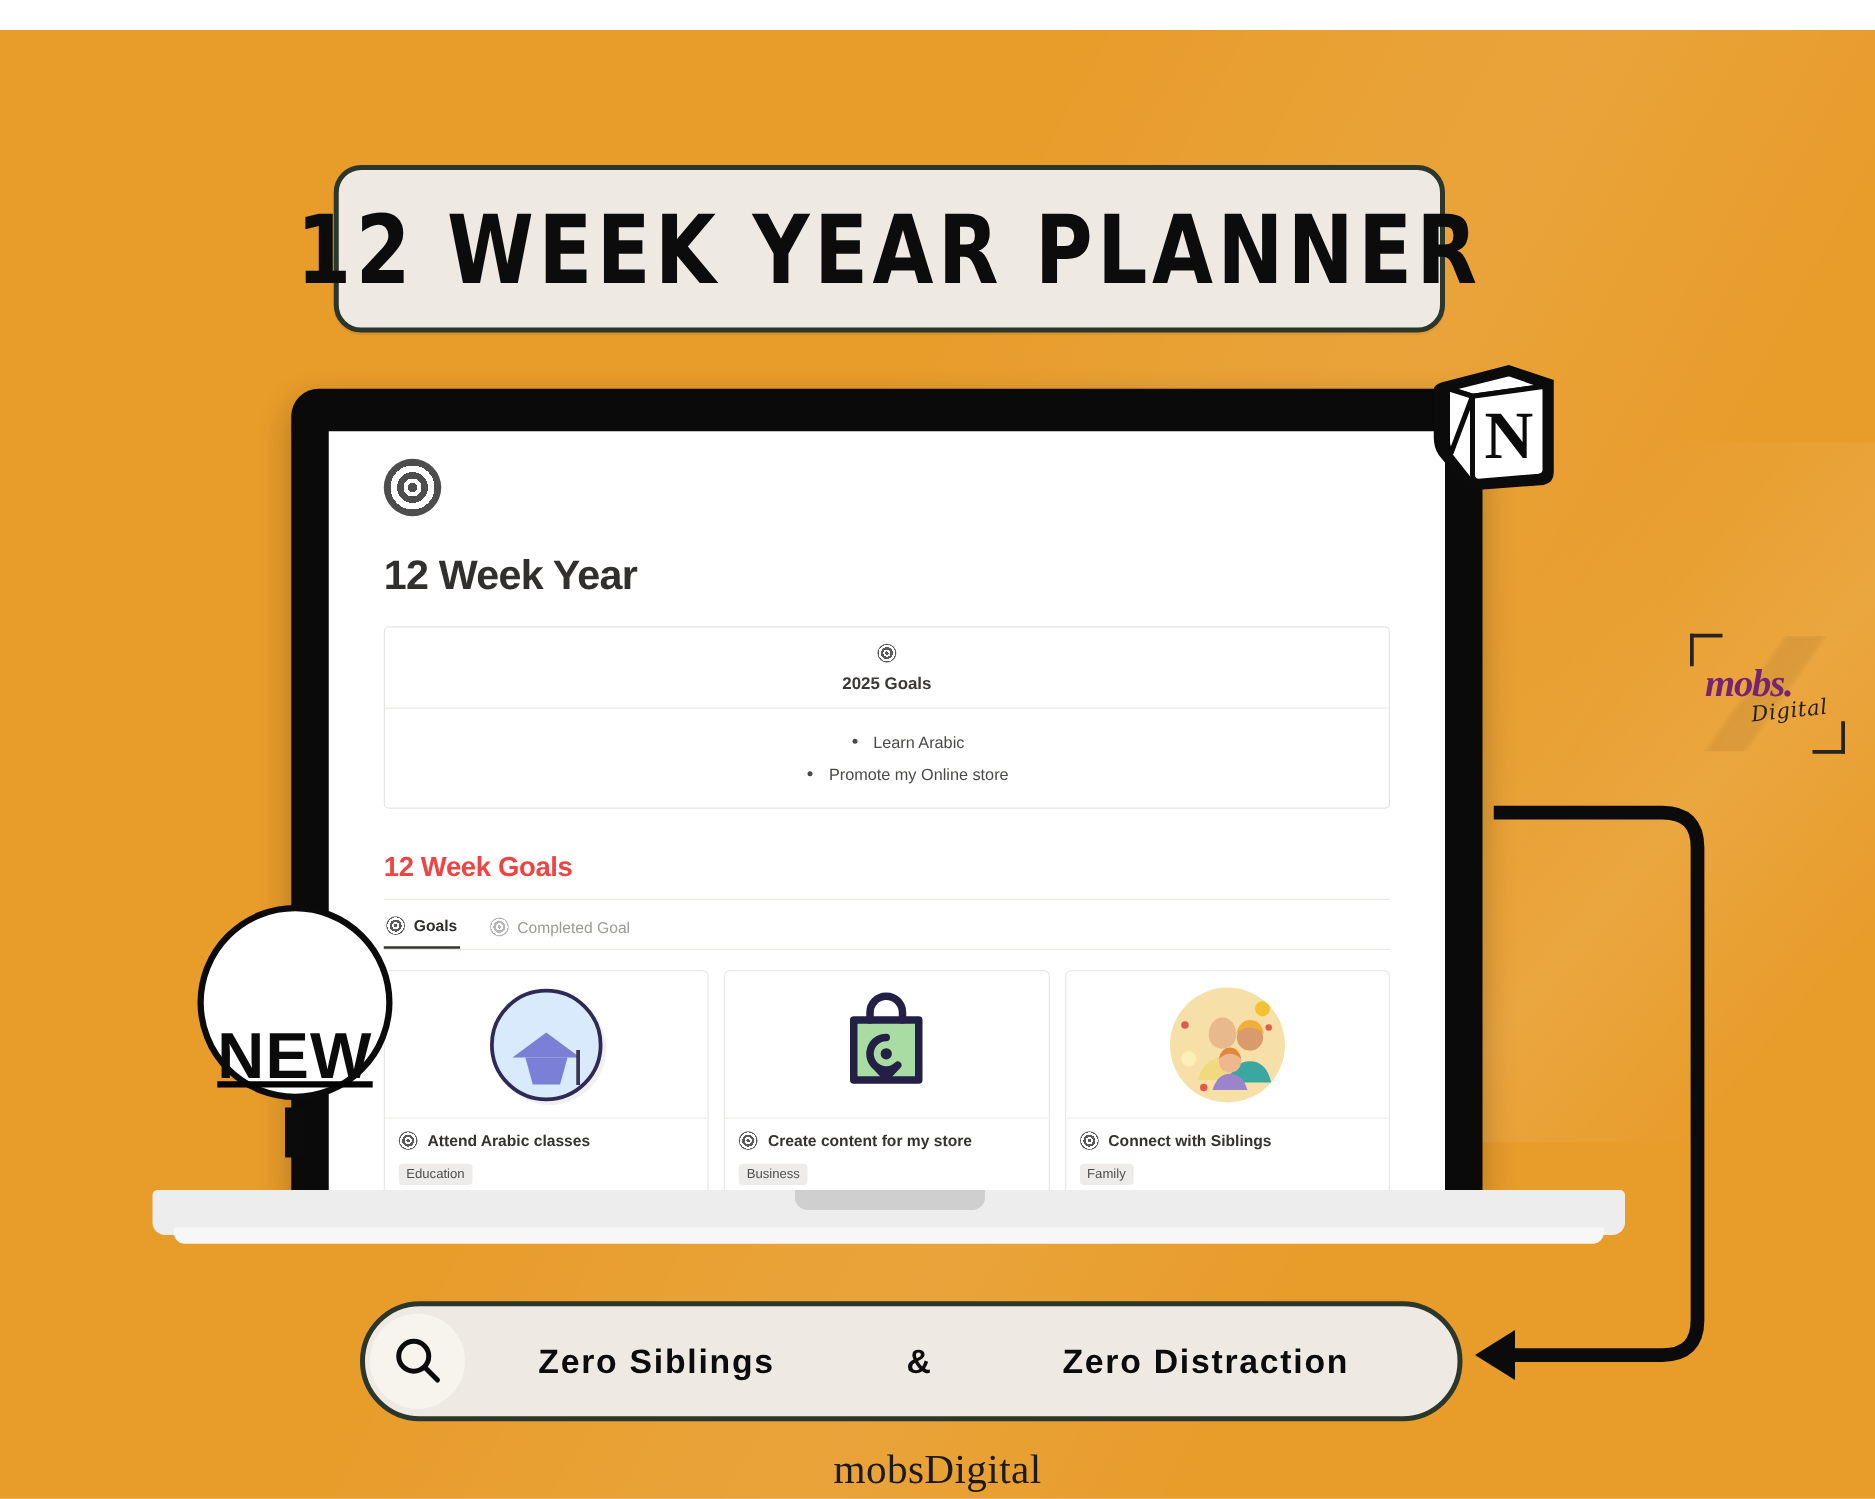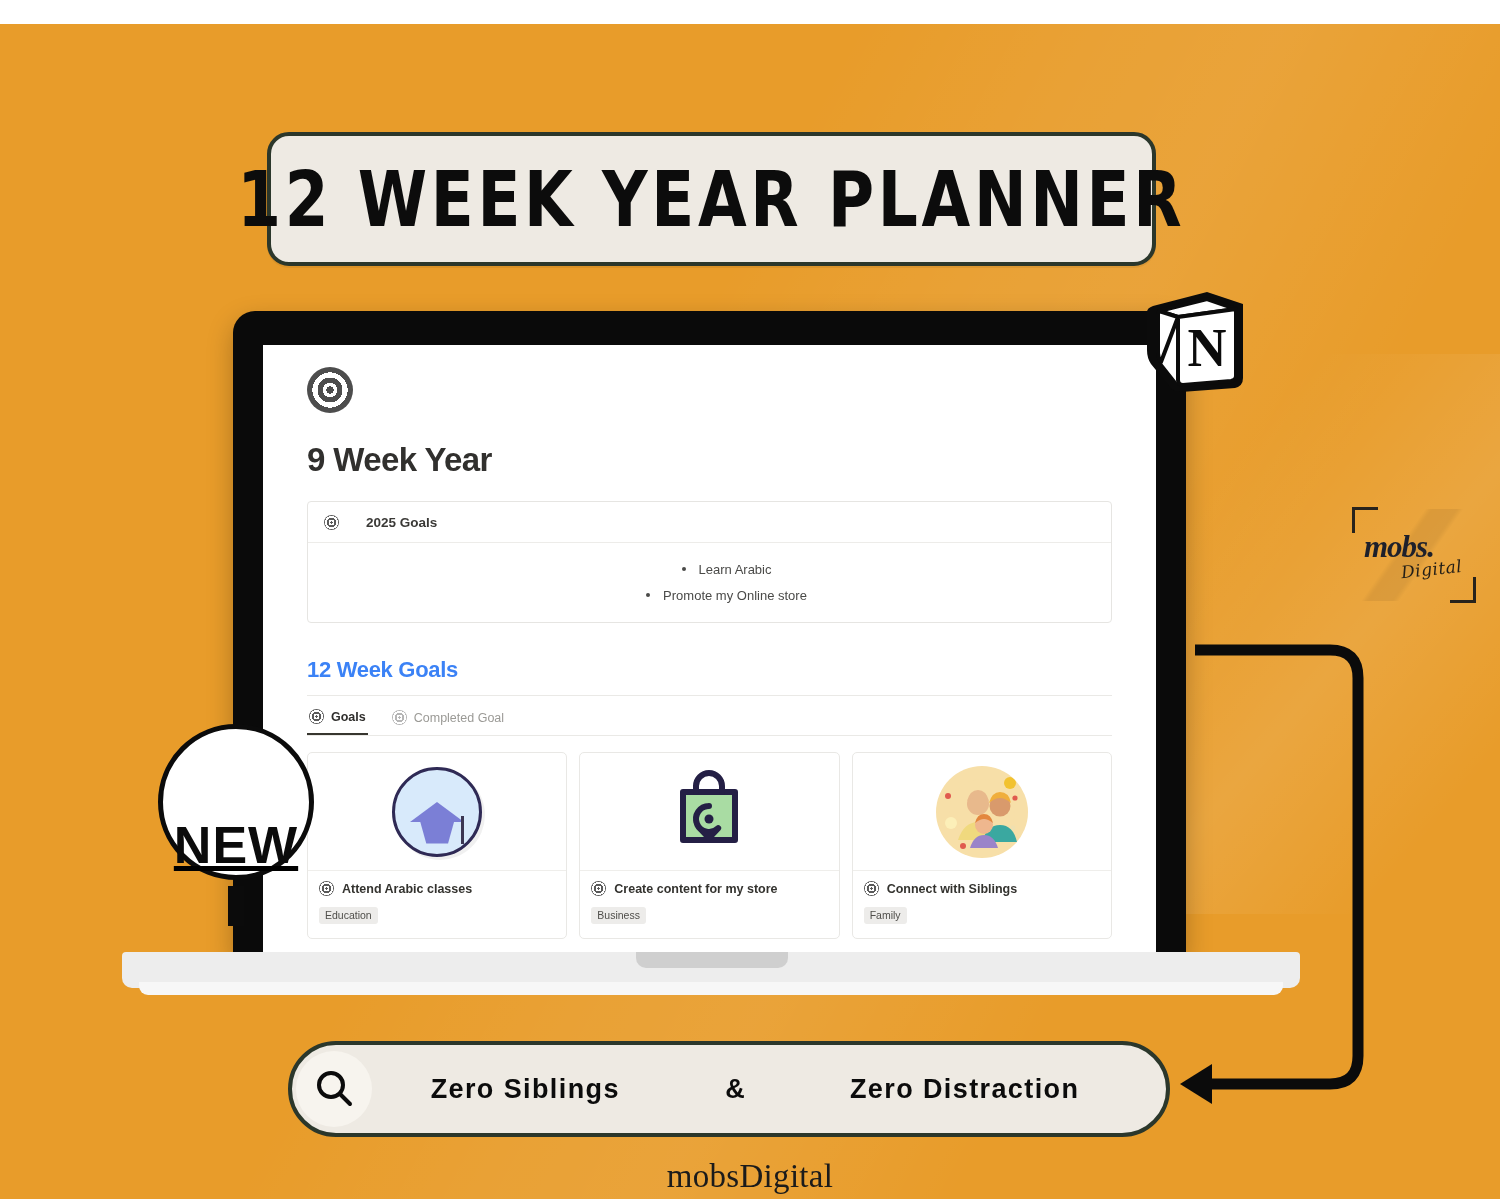--- a/index.html
+++ b/index.html
@@ -132,41 +132,42 @@
     font-size: 33px; font-weight: 700; color: #31302E;
     letter-spacing: -0.6px;
     margin-bottom: 22px;
   }
   .goals-card {
     border: 1px solid #E6E5E2;
     border-radius: 4px;
     margin-bottom: 34px;
   }
   .goals-card-head {
-    display: flex; align-items: center; gap: 27px;
+    display: flex; align-items: center; gap: 9px;
     padding: 13px 16px 12px 16px;
     border-bottom: 1px solid #EDECE9;
+    flex-direction: column;
   }
   .goals-card-head-text {
     font-size: 13.5px; font-weight: 600; color: #3A3936;
   }
   .goals-card-body { padding: 13px 16px 14px 16px; }
   .goal-li {
     display: flex; align-items: center; gap: 13px;
     font-size: 13px; color: #4A4A48;
     padding: 5.5px 0 5.5px 34px;
     justify-content: center;
   }
   .goal-li .dot {
     width: 4px; height: 4px; border-radius: 50%;
     background: #4A4A48; flex: 0 0 auto;
   }
 
   .section-title {
-    font-size: 22px; font-weight: 700; color: #3b82f6;
+    font-size: 22px; font-weight: 700; color: #ef4444;
     letter-spacing: -0.3px;
     padding-bottom: 12px;
     border-bottom: 1px solid #EAE9E6;
     margin-bottom: 0;
   }
   .tabs {
     display: flex; align-items: center; gap: 22px;
     border-bottom: 1px solid #EAE9E6;
     padding-top: 9px;
   }
@@ -287,21 +288,21 @@
   }
   .wm-frame-br {
     position: absolute; right: 0; bottom: 0;
     width: 26px; height: 26px;
     border-right: 3px solid #1A1A1A; border-bottom: 3px solid #1A1A1A;
   }
   .wm-main {
     position: absolute; left: 12px; top: 22px;
     font-family: "Liberation Serif", serif;
     font-weight: 700; font-style: italic;
-    font-size: 31px; color: #0f172a; letter-spacing: -1px;
+    font-size: 31px; color: #701a75; letter-spacing: -1px;
   }
   .wm-sub {
     position: absolute; right: 14px; top: 52px;
     font-family: "DejaVu Serif", serif;
     font-style: italic; font-size: 17px; color: #141414;
     letter-spacing: 0.5px;
     transform: rotate(-6deg);
   }
   .wm-slash {
     position: absolute; left: 6px; top: 2px;
@@ -377,21 +378,21 @@
   <div class="laptop">
     <div class="laptop-screen-frame">
       <div class="laptop-screen">
 
         <div class="notion">
 
           <div class="page-icon">
             <div class="bullseye"></div>
           </div>
 
-          <div class="page-title">9 Week Year</div>
+          <div class="page-title">12 Week Year</div>
 
           <div class="goals-card">
             <div class="goals-card-head">
               <span class="bullseye sm"></span>
               <span class="goals-card-head-text">2025 Goals</span>
             </div>
             <div class="goals-card-body">
               <div class="goal-li">
                 <span class="dot"></span>
                 <span>Learn Arabic</span>

